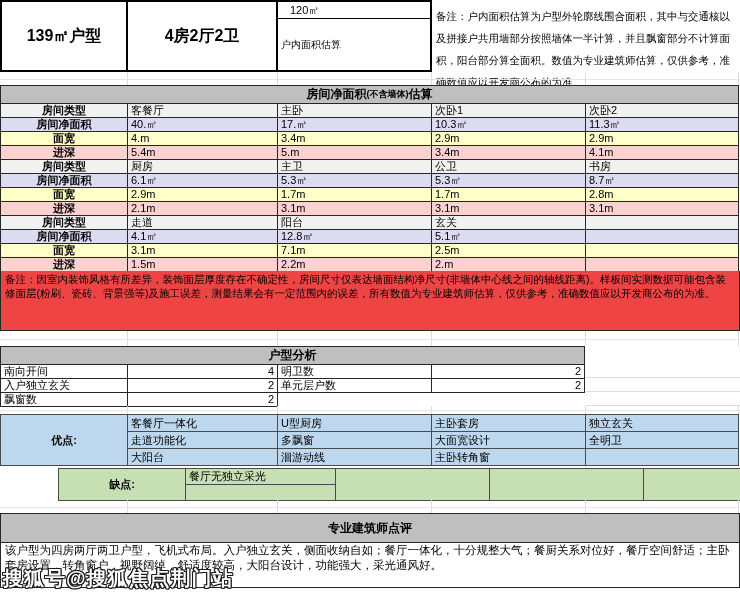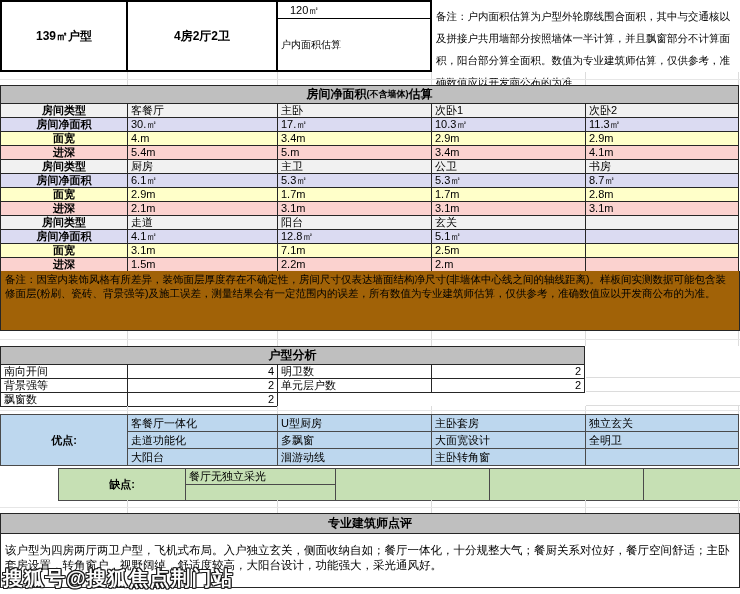--- a/index.html
+++ b/index.html
@@ -23,29 +23,29 @@
   .r-type { background:#F1F1F1; }
   .r-area { background:#DBDBF2; }
   .r-w    { background:#FFFFC9; }
   .r-d    { background:#FBD2CF; }
 
   
   #tophdr { left:0; top:0; width:432px; height:72px; display:grid;
             grid-template-columns:126px 150px 152px; grid-template-rows:17px 51px;
             border:2px solid #000; }
   #tophdr .big { grid-row:1/3; display:flex; align-items:center; justify-content:center;
-                 font-size:12px; font-weight:bold; border-right:2px solid #000; }
+                 font-size:16px; font-weight:bold; border-right:2px solid #000; }
   #tophdr .sub1 { border-bottom:1px solid #000; font-size:11px; padding:1px 12px; }
   #tophdr .sub2 { display:flex; align-items:center; font-size:10px; padding:0 3px; }
   #topnote { left:436px; top:5px; width:300px; font-size:10.5px; line-height:22px; }
 
   
   .notebox { left:0; width:740px; border:1px solid #262626; border-top:none;
-             padding:2px 4px; font-size:10.5px; line-height:13.5px; background:#a16207; }
-  #rev-title { left:0; top:513px; width:740px; height:21px; background:#BFBFBF;
+             padding:2px 4px; font-size:10.5px; line-height:13.5px; background:#ef4444; }
+  #rev-title { left:0; top:513px; width:740px; height:30px; background:#BFBFBF;
                border:1px solid #262626; display:flex; align-items:center; justify-content:center;
                font-size:12px; font-weight:bold; }
   #rev-body { left:0; top:530px; width:740px; height:58px; border:1px solid #262626; border-top:none;
               padding:13px 4px 0 4px; font-size:11.5px; line-height:15px; }
 
   
   .pros .cell { background:#BDD7EE; border-color:#4a4a4a; }
   .cons .cell { background:#C6E0B4; border-color:#4a4a4a; }
   .pros.grid, .cons.grid { border-color:#4a4a4a; }
 
@@ -87,21 +87,21 @@
         <span>估算</span>
     </div>
 
     <div class="cell lab r-type">房间类型</div>
     <div class="cell r-type">客餐厅</div>
     <div class="cell r-type">主卧</div>
     <div class="cell r-type">次卧1</div>
     <div class="cell r-type">次卧2</div>
 
     <div class="cell lab r-area">房间净面积</div>
-    <div class="cell r-area">30.㎡</div>
+    <div class="cell r-area">40.㎡</div>
     <div class="cell r-area">17.㎡</div>
     <div class="cell r-area">10.3㎡</div>
     <div class="cell r-area">11.3㎡</div>
 
     <div class="cell lab r-w">面宽</div>
     <div class="cell r-w">4.m</div>
     <div class="cell r-w">3.4m</div>
     <div class="cell r-w">2.9m</div>
     <div class="cell r-w">2.9m</div>
 
@@ -165,21 +165,21 @@
   <div class="abs gap" style="top:331px;height:15px;"></div>
 
   <div class="abs grid" style="left:0;top:346px;grid-template-columns:127px 150px 154px 153px;grid-template-rows:18px repeat(3,14px);">
     <div class="cell ttl">户型分析</div>
 
     <div class="cell">南向开间</div>
     <div class="cell right">4</div>
     <div class="cell">明卫数</div>
     <div class="cell right">2</div>
 
-    <div class="cell">背景强等</div>
+    <div class="cell">入户独立玄关</div>
     <div class="cell right">2</div>
     <div class="cell">单元层户数</div>
     <div class="cell right">2</div>
 
     <div class="cell">飘窗数</div>
     <div class="cell right">2</div>
     <div class="cell nob"></div>
     <div class="cell nob"></div>
   </div>
   <div class="abs hlines"></div>

